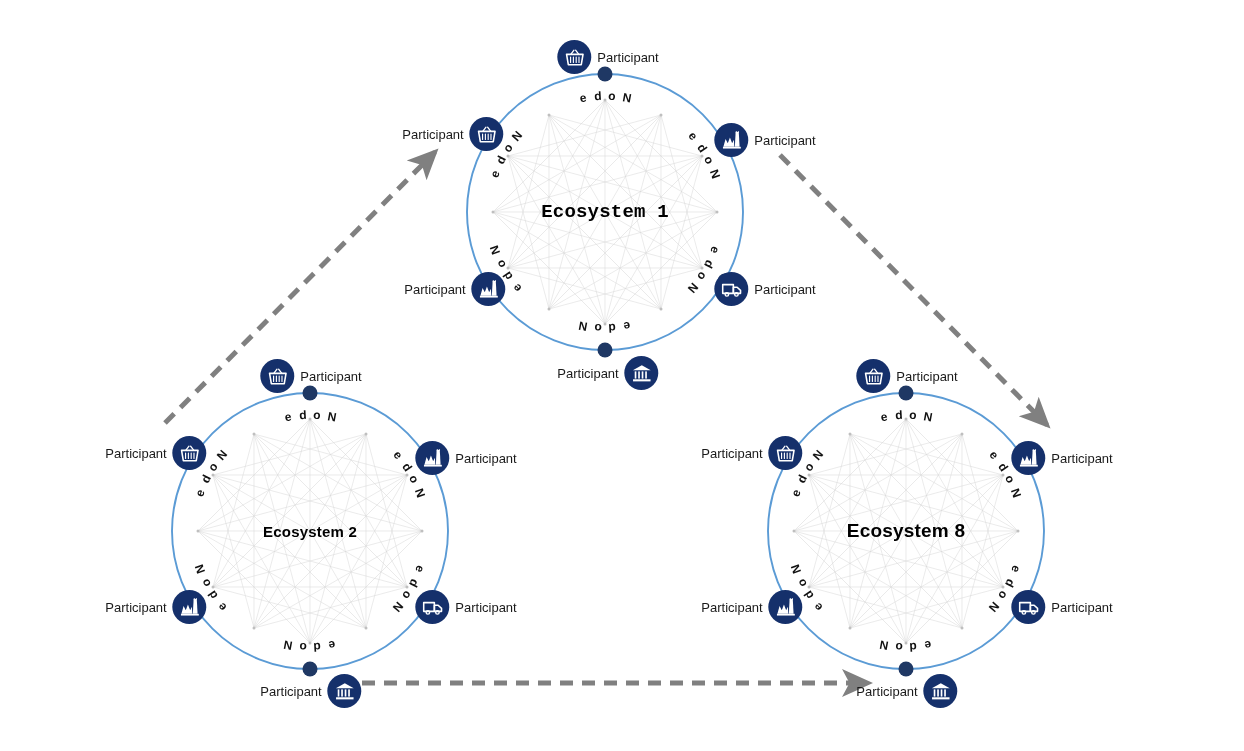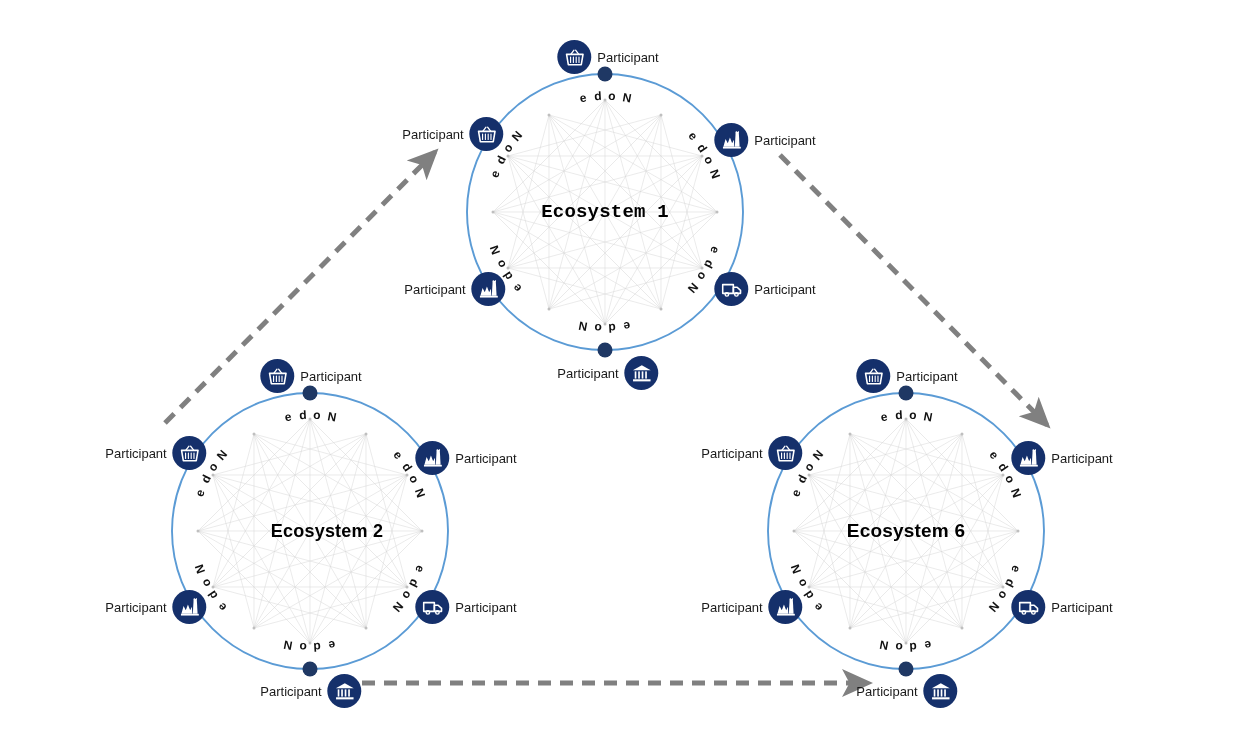--- a/index.html
+++ b/index.html
@@ -294,21 +294,21 @@
         <circle cx="237.0" cy="196.0" r="1.5" fill="#BFBFBF"></circle>
         <circle cx="196.0" cy="237.0" r="1.5" fill="#BFBFBF"></circle>
         <circle cx="140.0" cy="252.0" r="1.5" fill="#BFBFBF"></circle>
         <circle cx="84.0" cy="237.0" r="1.5" fill="#BFBFBF"></circle>
         <circle cx="43.0" cy="196.0" r="1.5" fill="#BFBFBF"></circle>
         <circle cx="28.0" cy="140.0" r="1.5" fill="#BFBFBF"></circle>
         <circle cx="43.0" cy="84.0" r="1.5" fill="#BFBFBF"></circle>
         <circle cx="84.0" cy="43.0" r="1.5" fill="#BFBFBF"></circle>
         <circle cx="140" cy="140" r="138" fill="none" stroke="#5B9BD5" stroke-width="1.9"></circle>
       </svg>
-      <div class="eco-title" style="left: 140px; top: 140px; font-size: 18px; margin-left: 17px;">Ecosystem 2</div>
+      <div class="eco-title" style="left: 140px; top: 140px; font-size: 15px;">Ecosystem 2</div>
       <div class="node-dot" style="left: 140px; top: 2px; width: 15px; height: 15px;"></div>
       <div class="node-label" style="left: 140px; top: 140px; font-size: 12px;">
         <span style="position: absolute; left: 21.7362px; top: -113.945px; transform: translate(-50%, -50%) rotate(10.8deg);">N</span>
         <span style="position: absolute; left: 7.2837px; top: -115.771px; transform: translate(-50%, -50%) rotate(3.6deg);">o</span>
         <span style="position: absolute; left: -7.2837px; top: -115.771px; transform: translate(-50%, -50%) rotate(-3.6deg);">d</span>
         <span style="position: absolute; left: -21.7362px; top: -113.945px; transform: translate(-50%, -50%) rotate(-10.8deg);">e</span>
       </div>
       <div class="node-dot" style="left: 20.4885px; top: 71px; width: 15px; height: 15px;"></div>
       <div class="node-label" style="left: 140px; top: 140px; font-size: 12px;">
         <span style="position: absolute; left: -87.8114px; top: -75.7968px; transform: translate(-50%, -50%) rotate(-49.2deg);">N</span>
@@ -462,21 +462,21 @@
         <circle cx="237.0" cy="196.0" r="1.5" fill="#BFBFBF"></circle>
         <circle cx="196.0" cy="237.0" r="1.5" fill="#BFBFBF"></circle>
         <circle cx="140.0" cy="252.0" r="1.5" fill="#BFBFBF"></circle>
         <circle cx="84.0" cy="237.0" r="1.5" fill="#BFBFBF"></circle>
         <circle cx="43.0" cy="196.0" r="1.5" fill="#BFBFBF"></circle>
         <circle cx="28.0" cy="140.0" r="1.5" fill="#BFBFBF"></circle>
         <circle cx="43.0" cy="84.0" r="1.5" fill="#BFBFBF"></circle>
         <circle cx="84.0" cy="43.0" r="1.5" fill="#BFBFBF"></circle>
         <circle cx="140" cy="140" r="138" fill="none" stroke="#5B9BD5" stroke-width="1.9"></circle>
       </svg>
-      <div class="eco-title" style="left: 140px; top: 140px; font-size: 19px;">Ecosystem 6</div>
+      <div class="eco-title" style="left: 140px; top: 140px; font-size: 19px;">Ecosystem 8</div>
       <div class="node-dot" style="left: 140px; top: 2px; width: 15px; height: 15px;"></div>
       <div class="node-label" style="left: 140px; top: 140px; font-size: 12px;">
         <span style="position: absolute; left: 21.7362px; top: -113.945px; transform: translate(-50%, -50%) rotate(10.8deg);">N</span>
         <span style="position: absolute; left: 7.2837px; top: -115.771px; transform: translate(-50%, -50%) rotate(3.6deg);">o</span>
         <span style="position: absolute; left: -7.2837px; top: -115.771px; transform: translate(-50%, -50%) rotate(-3.6deg);">d</span>
         <span style="position: absolute; left: -21.7362px; top: -113.945px; transform: translate(-50%, -50%) rotate(-10.8deg);">e</span>
       </div>
       <div class="node-dot" style="left: 20.4885px; top: 71px; width: 15px; height: 15px;"></div>
       <div class="node-label" style="left: 140px; top: 140px; font-size: 12px;">
         <span style="position: absolute; left: -87.8114px; top: -75.7968px; transform: translate(-50%, -50%) rotate(-49.2deg);">N</span>

